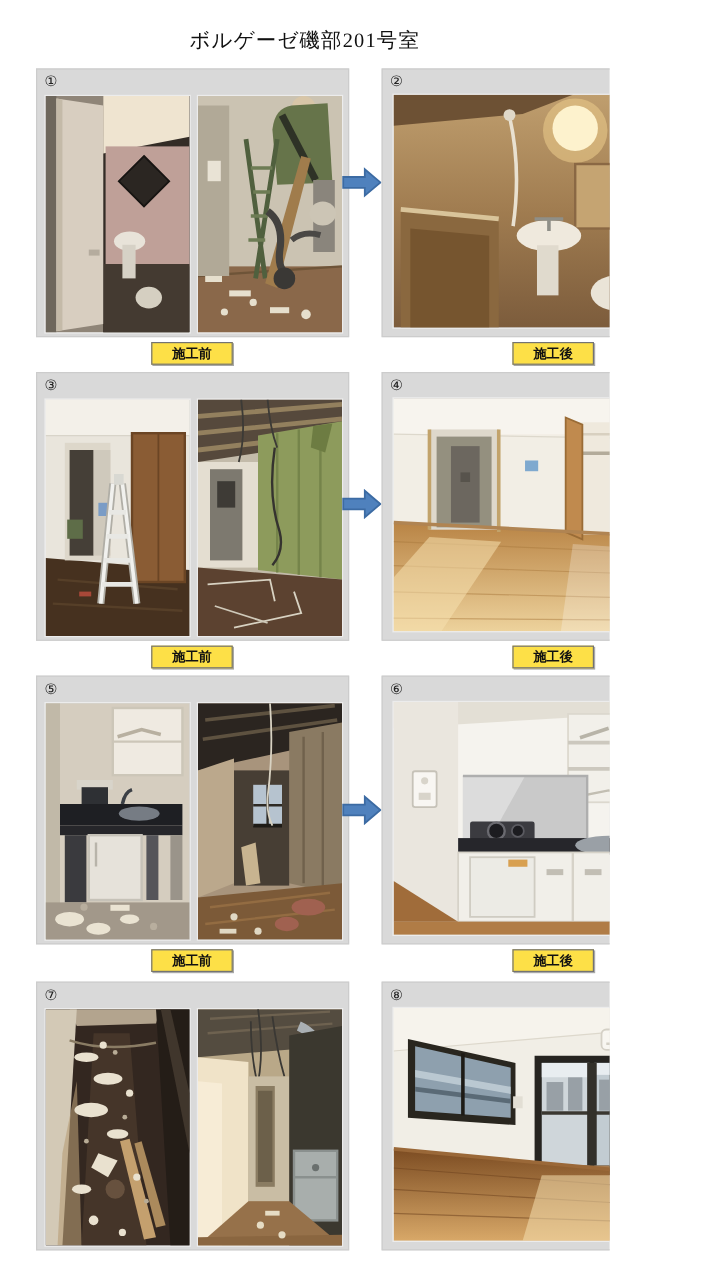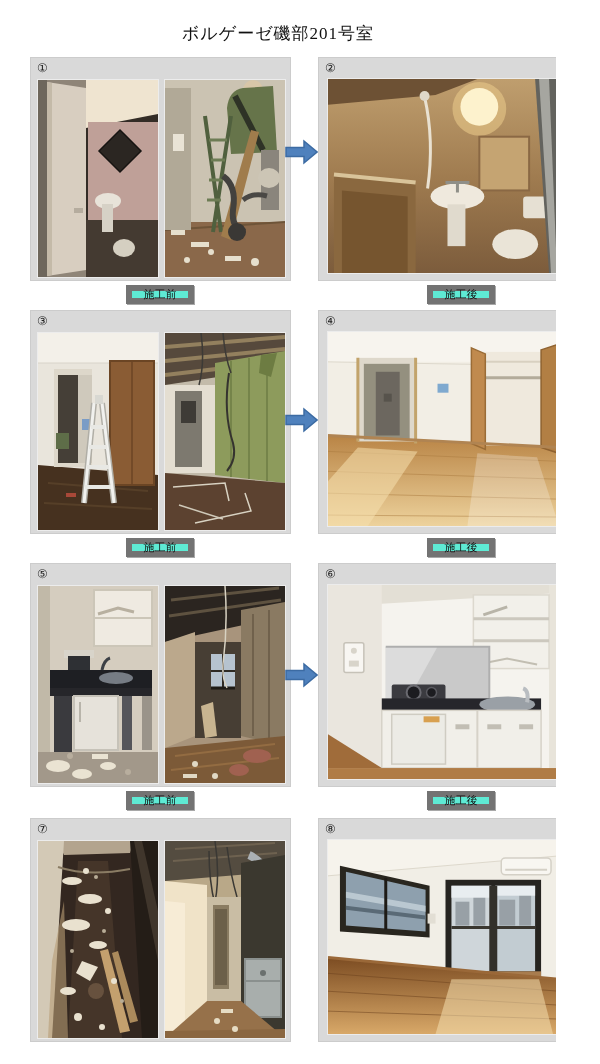--- a/index.html
+++ b/index.html
@@ -1,17 +1,17 @@
 <!DOCTYPE html>
 <html><head>
 <meta charset="utf-8">
 <style>
   html,body{margin:0;padding:0;background:#ffffff;}
   .page{
-    position:relative;width:556px;height:1064px;background:#ffffff;
+    position:relative;width:508px;height:1064px;background:#ffffff;
     font-family:"Liberation Serif","DejaVu Serif",serif;overflow:hidden;
   }
   .title{
     position:absolute;top:22px;left:0;right:0;text-align:center;
     font-size:17px;color:#111;letter-spacing:1px;
   }
   .panel{
     position:absolute;height:224px;background:#d9d9d9;
     border:1px solid #cccccc;box-sizing:border-box;
   }
@@ -21,24 +21,24 @@
   .num{
     position:absolute;top:2px;left:6px;font-size:12px;color:#222;line-height:16px;
   }
   .ph{position:absolute;top:22px;width:120px;height:197px;display:block;box-shadow:0 0 0 1px #ececec;}
   .ph-a{left:7px}
   .ph-b{left:134px}
   .ph-single{position:absolute;left:9px;top:21px;width:231px;height:194px;display:block;box-shadow:0 0 0 1px #ececec;}
   .arrow{position:absolute;left:285px;width:33px;height:26px;}
   .ar1{top:139px}.ar2{top:407px}.ar3{top:662px}
   .lbl{
-    position:absolute;width:68px;height:19px;background:#5eead4;
-    border:6px solid #737373;box-shadow:1px 1px 0 #a8a8a8;box-sizing:border-box;
+    position:absolute;width:68px;height:19px;background:#fde047;
+    border:1px solid #737373;box-shadow:1px 1px 0 #a8a8a8;box-sizing:border-box;
     display:flex;align-items:center;justify-content:center;
-    font-size:11px;font-weight:normal;color:#111;
+    font-size:11px;font-weight:bold;color:#111;
   }
   .lbl.before{left:126px}
   .lbl.after{left:427px}
   .lr1{top:285px}.lr2{top:538px}.lr3{top:791px}
 </style>
 </head>
 <body>
 
 <div class="page">
 

